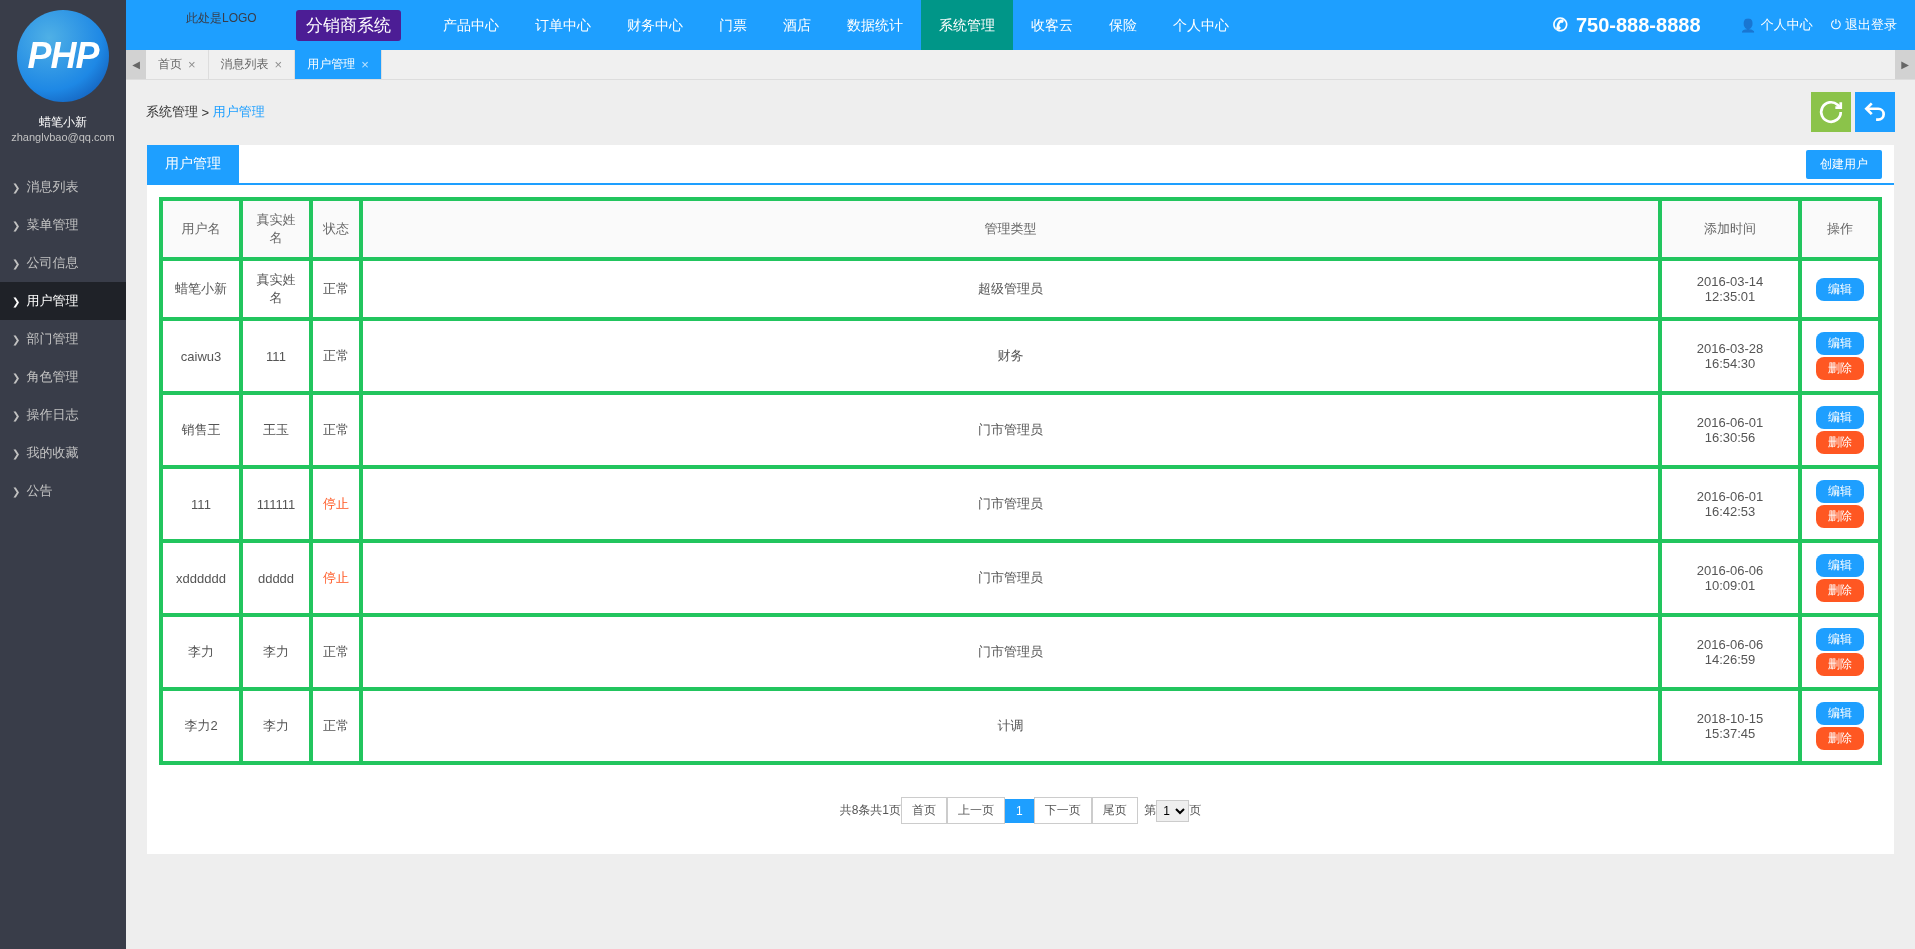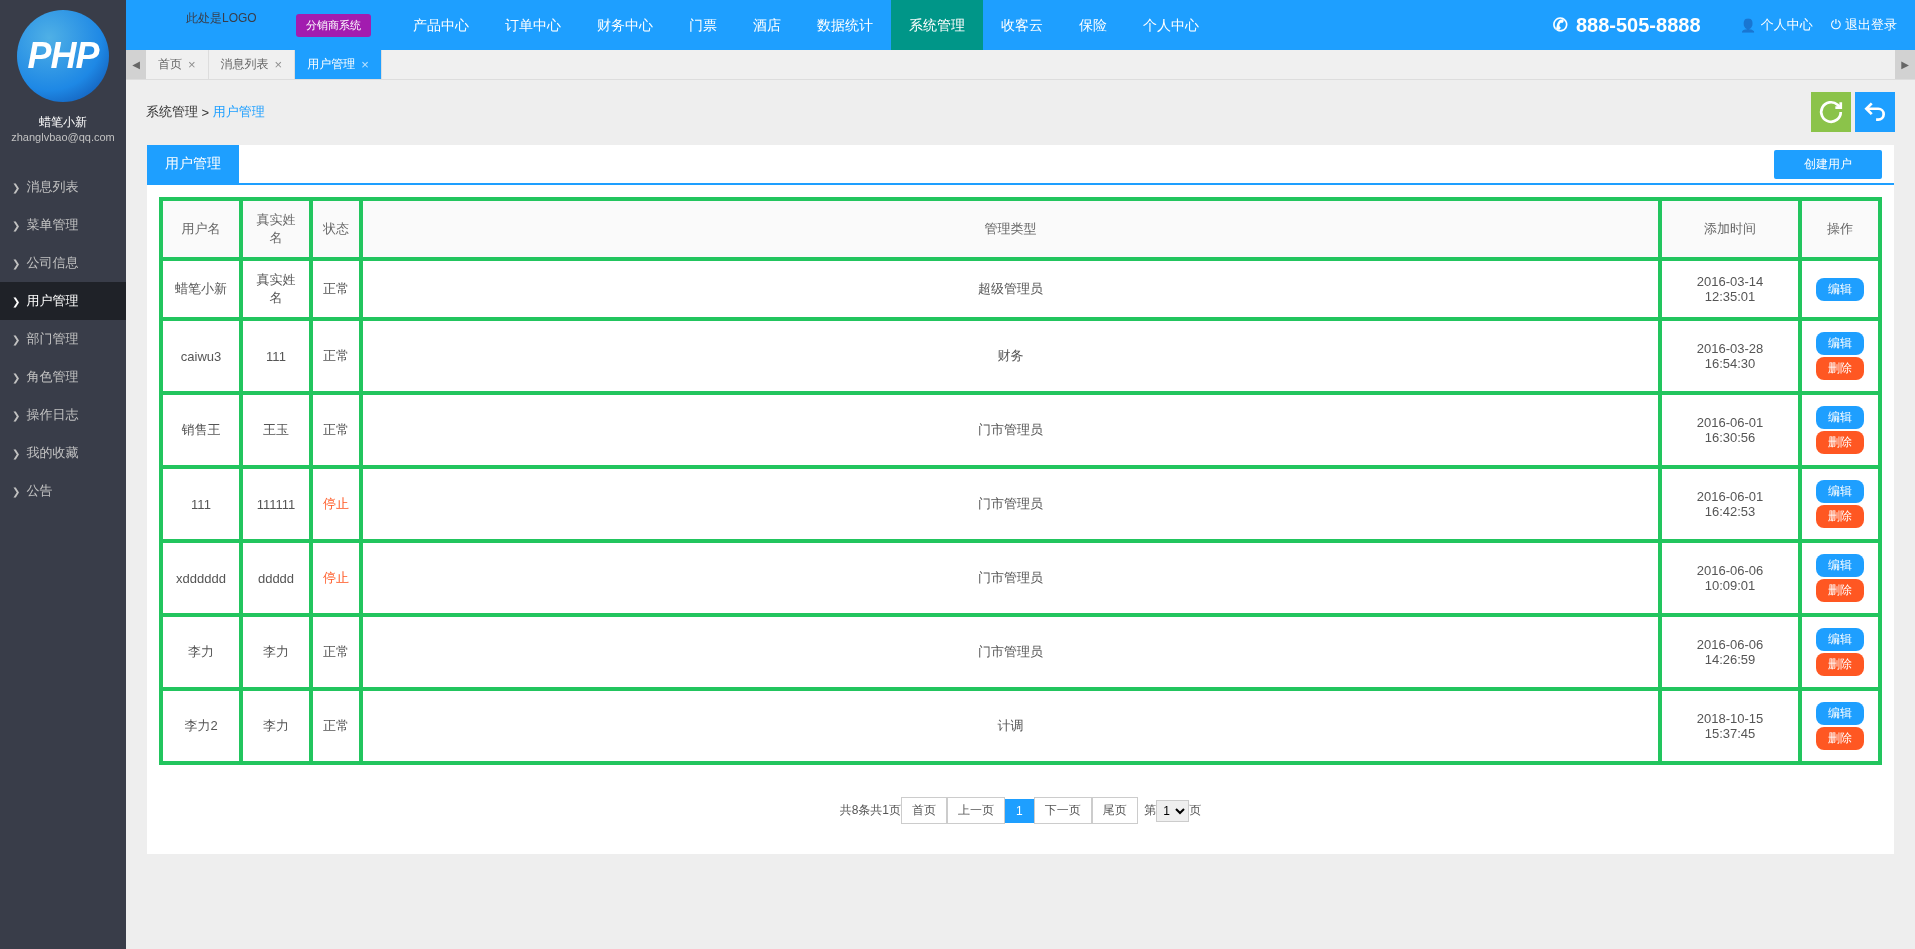--- a/index.html
+++ b/index.html
@@ -14,21 +14,21 @@
 .user-email { color: #c2c2c2; font-size: 11px; text-align: left; }
 .side-menu { list-style: none; margin-top: 10px; }
 .side-item { display: flex; align-items: center; gap: 6px; padding: 10px 12px; cursor: pointer; color: #c2c2c2; font-size: 13px; }
 .side-item.active { background: #1f2228; color: #fff; }
 .side-icon { font-size: 10px; }
 
 
 .main { flex: 1; display: flex; flex-direction: column; background: #eee; }
 .topbar { height: 50px; background: #1e9fff; color: #fff; display: flex; align-items: center; padding: 0 18px 0 0; position: relative; }
 .logo-text { position: absolute; left: 60px; top: 10px; font-size: 12px; color: #393d49; }
-.badge-dist { background: #a21caf; color: #fff; padding: 4px 10px; border-radius: 3px; font-size: 11px; margin-left: 170px; }
+.badge-dist { background: #4c1d95; color: #fff; padding: 4px 10px; border-radius: 3px; font-size: 17px; margin-left: 170px; }
 .top-nav { display: flex; margin-left: 24px; }
 .top-nav-item { padding: 0 18px; line-height: 50px; cursor: pointer; font-size: 14px; }
 .top-nav-item.active { background: #009688; }
 .top-phone { margin-left: auto; display: flex; align-items: center; gap: 8px; font-size: 20px; font-weight: 700; }
 .phone-icon { font-size: 18px; }
 .top-links { display: flex; gap: 18px; margin-left: 40px; font-size: 13px; }
 .top-link { display: flex; align-items: center; gap: 4px; cursor: pointer; }
 
 
 .tab-row { height: 30px; background: #f0f0f0; border-bottom: 1px solid #ddd; display: flex; align-items: stretch; }
@@ -44,21 +44,21 @@
 .breadcrumb-row { display: flex; align-items: center; padding: 12px 20px; font-size: 13px; }
 .breadcrumb-current { color: #1e9fff; }
 .action-icons { margin-left: auto; display: flex; gap: 4px; }
 .action-icon { width: 40px; height: 40px; display: flex; align-items: center; justify-content: center; color: #fff; font-size: 22px; cursor: pointer; }
 .refresh-icon { background: #8bc34a; }
 .back-icon { background: #1e9fff; }
 
 .panel { background: #fff; margin: 0 20px; border: 1px solid #eee; }
 .panel-head { display: flex; align-items: center; border-bottom: 2px solid #1e9fff; }
 .panel-tab { background: #1e9fff; color: #fff; padding: 10px 18px; font-size: 14px; }
-.panel-btn { margin-left: auto; margin-right: 12px; background: #1e9fff; color: #fff; padding: 6px 30px; border-radius: 2px; font-size: 12px; cursor: pointer; border: none; }
+.panel-btn { margin-left: auto; margin-right: 12px; background: #1e9fff; color: #fff; padding: 6px 14px; border-radius: 2px; font-size: 12px; cursor: pointer; border: none; }
 
 table { width: calc(100% - 24px); margin: 12px; border-collapse: collapse; font-size: 13px; }
 th, td { border: 4px solid #22c55e; padding: 10px 8px; text-align: center; }
 th { background: #fafafa; font-weight: 400; color: #666; }
 td { color: #555; }
 .status-stop { color: #ff5722; }
 .btn-sm { display: inline-block; padding: 3px 12px; border-radius: 8px; color: #fff; font-size: 12px; cursor: pointer; border: none; margin: 1px 0; }
 .btn-edit { background: #1e9fff; }
 .btn-del { background: #ff5722; }
 
@@ -128,21 +128,21 @@
           <div class="top-nav-item">门票</div>
           <div class="top-nav-item">酒店</div>
           <div class="top-nav-item">数据统计</div>
           <div class="top-nav-item active">系统管理</div>
           <div class="top-nav-item">收客云</div>
           <div class="top-nav-item">保险</div>
           <div class="top-nav-item">个人中心</div>
         </nav>
       <div class="top-phone">
         <span class="phone-icon">✆</span>
-        <span>888-505-8888</span>
+        <span>750-888-8888</span>
       </div>
       <div class="top-links">
         <span class="top-link">
           <span>👤</span>
           <span>个人中心</span>
         </span>
         <span class="top-link">
           <span>⏻</span>
           <span>退出登录</span>
         </span>

